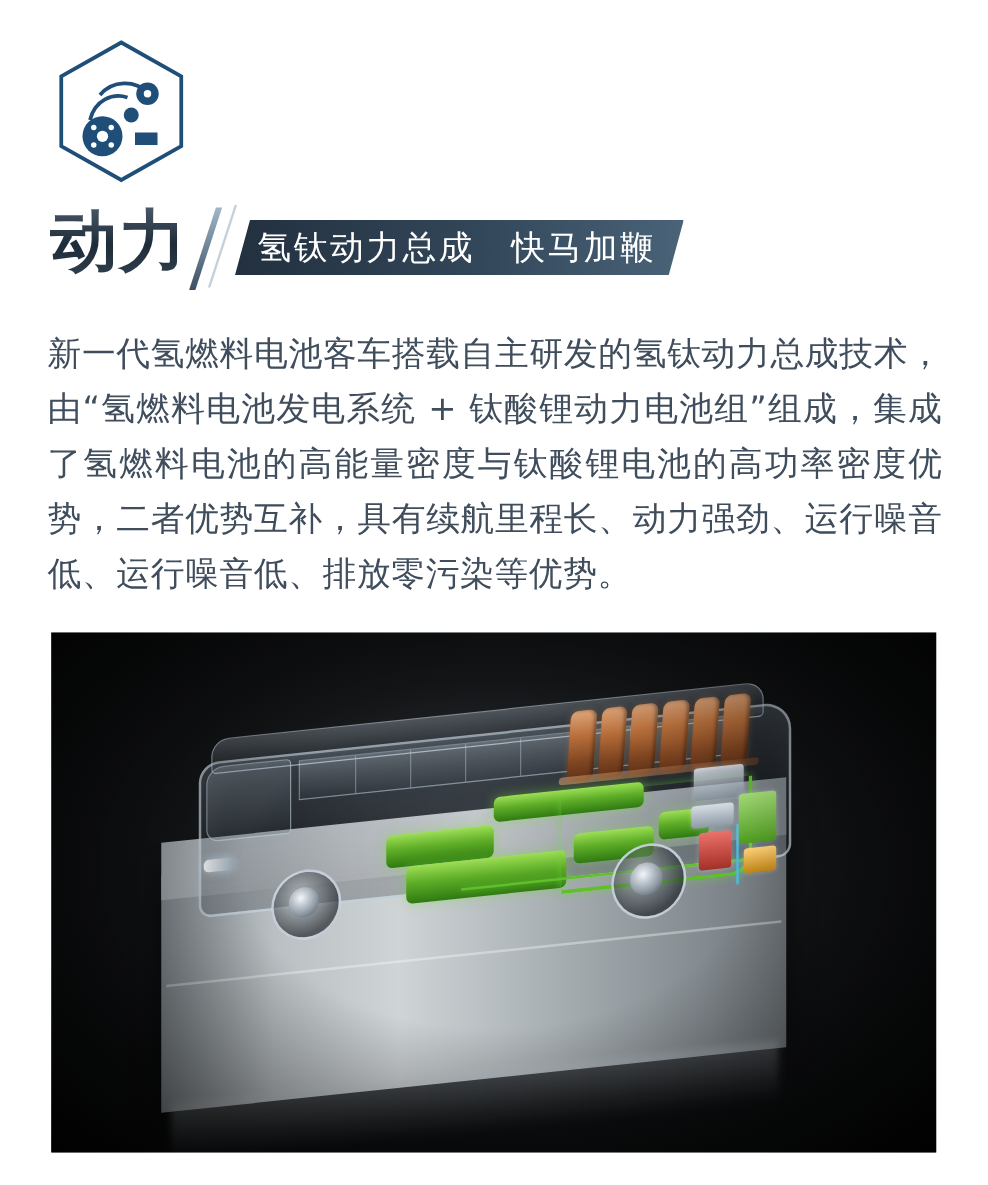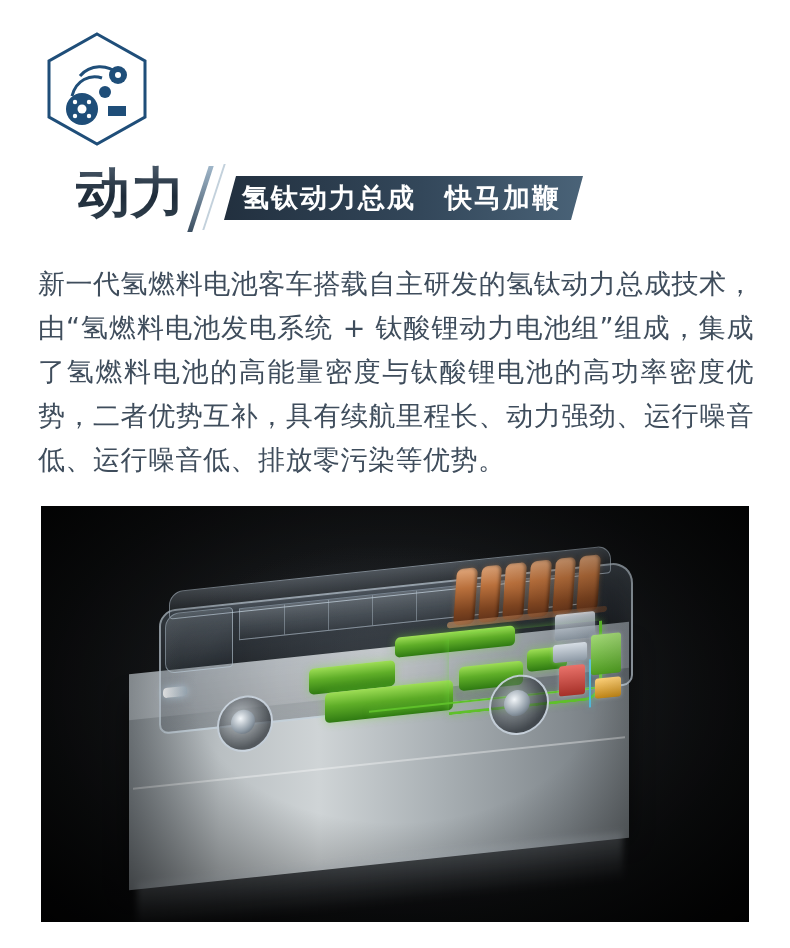--- a/index.html
+++ b/index.html
@@ -32,21 +32,20 @@
   }
   .badge-wrap svg { display: block; }
 
   
   .title-row {
     position: absolute;
     left: 40px;
     top: 162px;
     height: 76px;
     width: 710px;
-    margin-left: 36px;
   }
   .title-main {
     position: absolute;
     left: 0;
     top: 0;
     font-family: "DejaVu Sans", "Liberation Sans", sans-serif;
     font-weight: bold;
     font-size: 54px;
     line-height: 62px;
     letter-spacing: 1px;
@@ -83,21 +82,21 @@
     height: 44px;
     padding: 0 22px 0 18px;
     display: flex;
     align-items: center;
     background: linear-gradient(90deg, #22303f 0%, #33475a 55%, #4a6378 100%);
     clip-path: polygon(12px 0, 100% 0, calc(100% - 12px) 100%, 0 100%);
   }
   .subtitle-text {
     color: #ffffff;
     font-size: 27px;
-    font-weight: bold;
+    font-weight: normal;
     letter-spacing: 2px;
     font-family: "DejaVu Sans", "Liberation Sans", sans-serif;
     white-space: nowrap;
   }
 
   
   .body-text {
     position: absolute;
     left: 38px;
     top: 262px;

